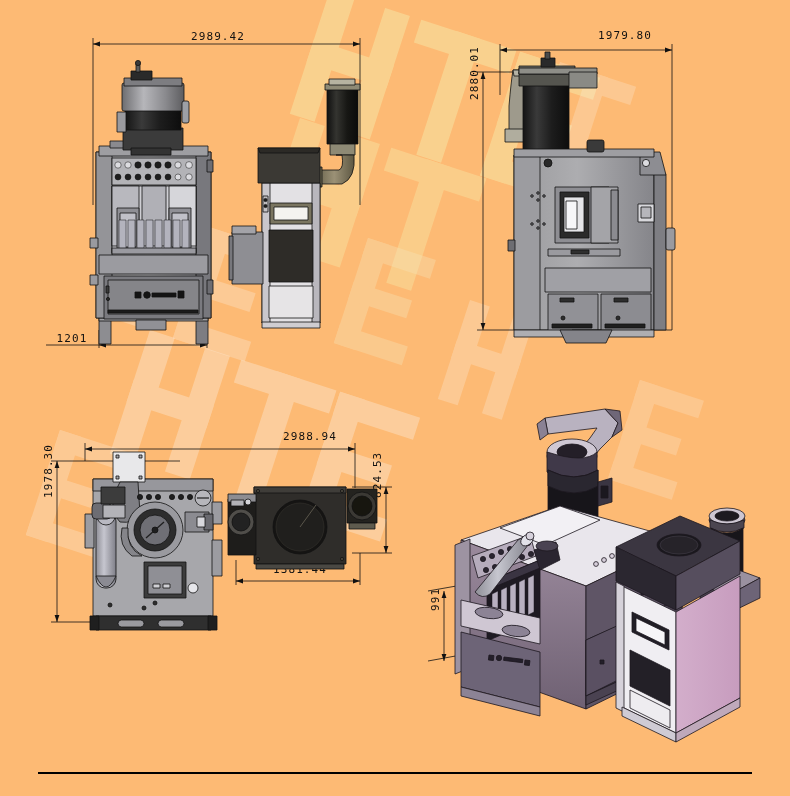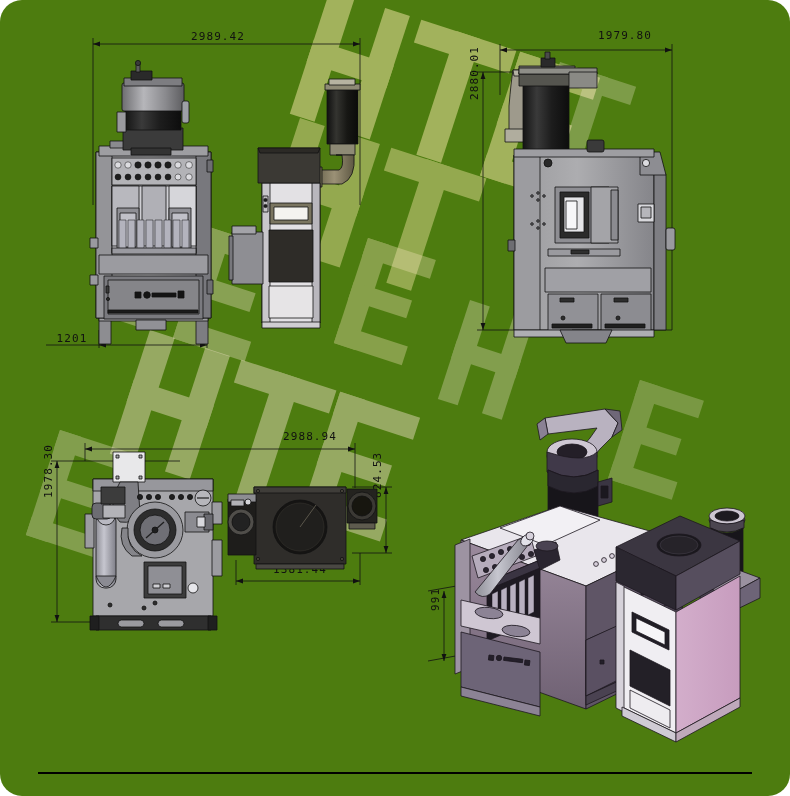--- a/index.html
+++ b/index.html
@@ -2,21 +2,21 @@
 <html><head>
 <meta charset="utf-8">
 <title>Machine Technical Drawing</title>
 <style>
   html,body{margin:0;padding:0;background:#ffffff;}
   body{
     width:790px;height:796px;position:relative;overflow:hidden;
     font-family:"DejaVu Sans Mono","Liberation Mono",monospace;
     color:#111;
   }
-  .sheet{position:absolute;inset:0;background:#4d7c0f;border-radius:22px;}
+  .sheet{position:absolute;inset:0;background:#fdba74;}
   .layer{position:absolute;inset:0;}
   svg{display:block;}
   .wm{position:absolute;inset:0;pointer-events:none;}
   .dimtext{
     font-family:"DejaVu Sans Mono","Liberation Mono",monospace;
     font-size:11px;letter-spacing:1.1px;fill:#111;
   }
   .dimtext-v{
     font-family:"DejaVu Sans Mono","Liberation Mono",monospace;
     font-size:11px;letter-spacing:1.1px;fill:#111;

